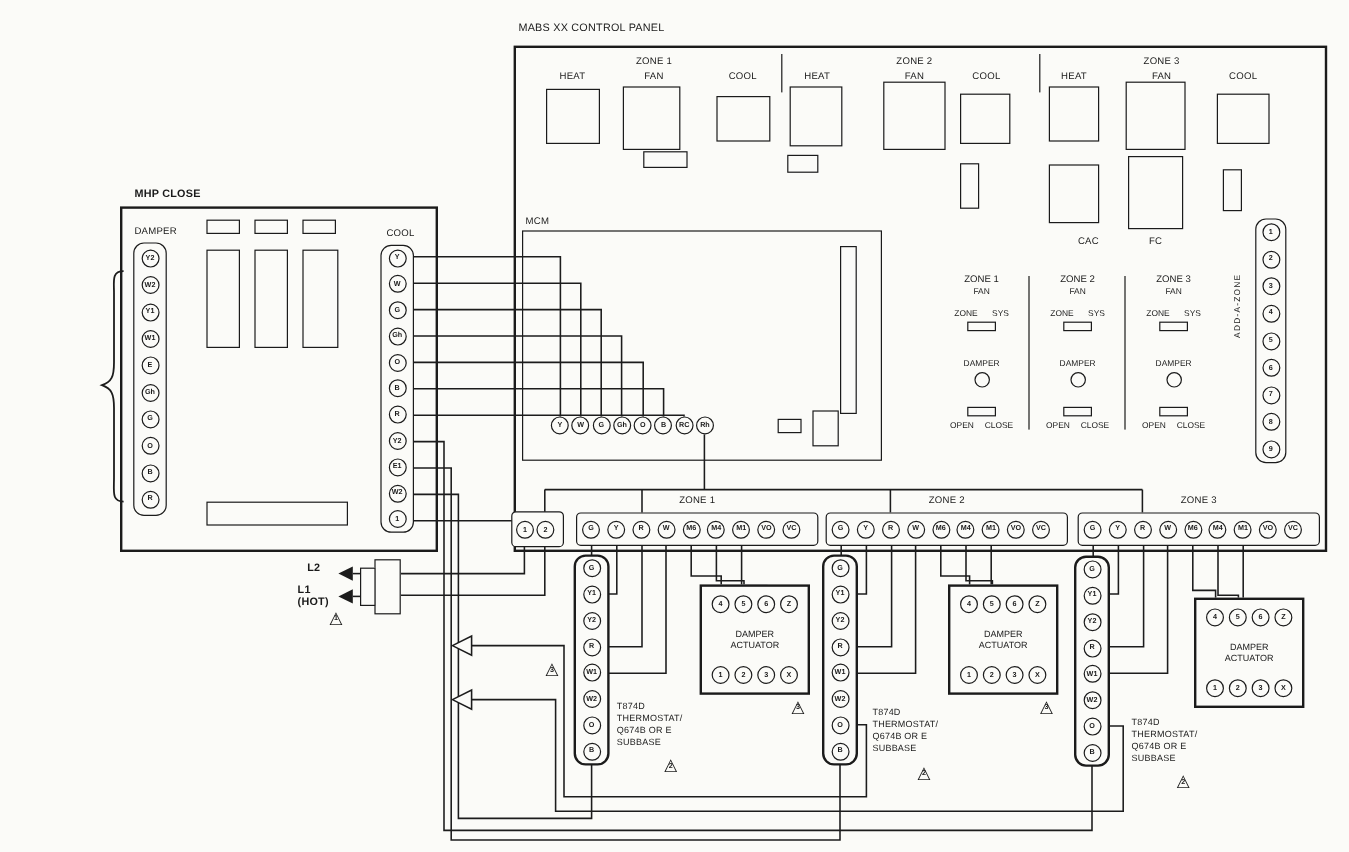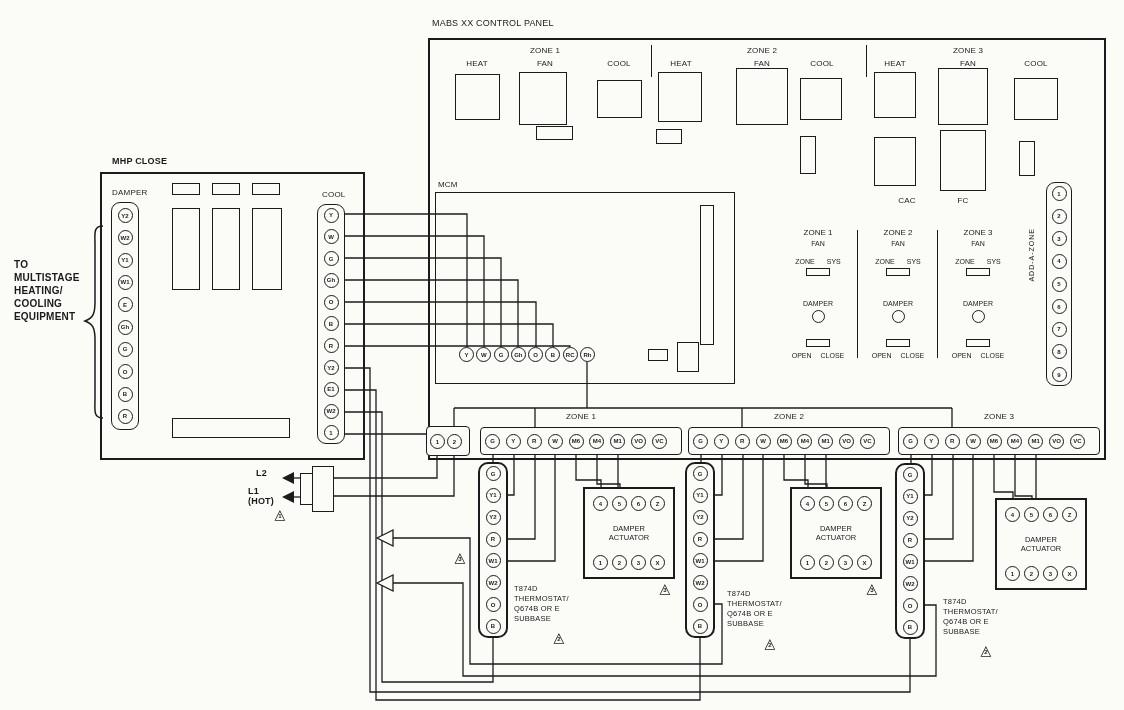--- a/index.html
+++ b/index.html
@@ -102,25 +102,20 @@
       <path d="M103 226 C93 226 95 234 95 244 L95 302 C95 314 93 318 85 321 C93 324 95 328 95 340 L95 398 C95 410 93 418 103 418" stroke-width="1.5"></path>
     </g>
     <g>
       <polygon points="377,538 393,530 393,546" fill="#fbfbf8" stroke="#1c1c1c" stroke-width="1.3"></polygon>
       <polygon points="377,583 393,575 393,591" fill="#fbfbf8" stroke="#1c1c1c" stroke-width="1.3"></polygon>
       <polygon points="282,478 294,472 294,484" fill="#1c1c1c"></polygon>
       <polygon points="282,497 294,491 294,503" fill="#1c1c1c"></polygon>
     </g>
   </svg>
 
-  <div class="lbl" style="left:14px;top:258px;font-size:10px;line-height:13px;font-weight:600">TO
-MULTISTAGE
-HEATING/
-COOLING
-EQUIPMENT</div>
 
   <div class="lbl" style="left:112px;top:156px;font-size:9px;font-weight:600">MHP CLOSE</div>
   <div class="box" style="left:100px;top:172px;width:265px;height:288px"></div>
   <div class="lbl" style="left:112px;top:188px">DAMPER</div>
   <div class="vstrip" style="left:111px;top:202px;width:28px;height:228px;padding:5px 0">
 
   <div class="term">Y2</div>
       <div class="term">W2</div>
       <div class="term">Y1</div>
       <div class="term">W1</div>

